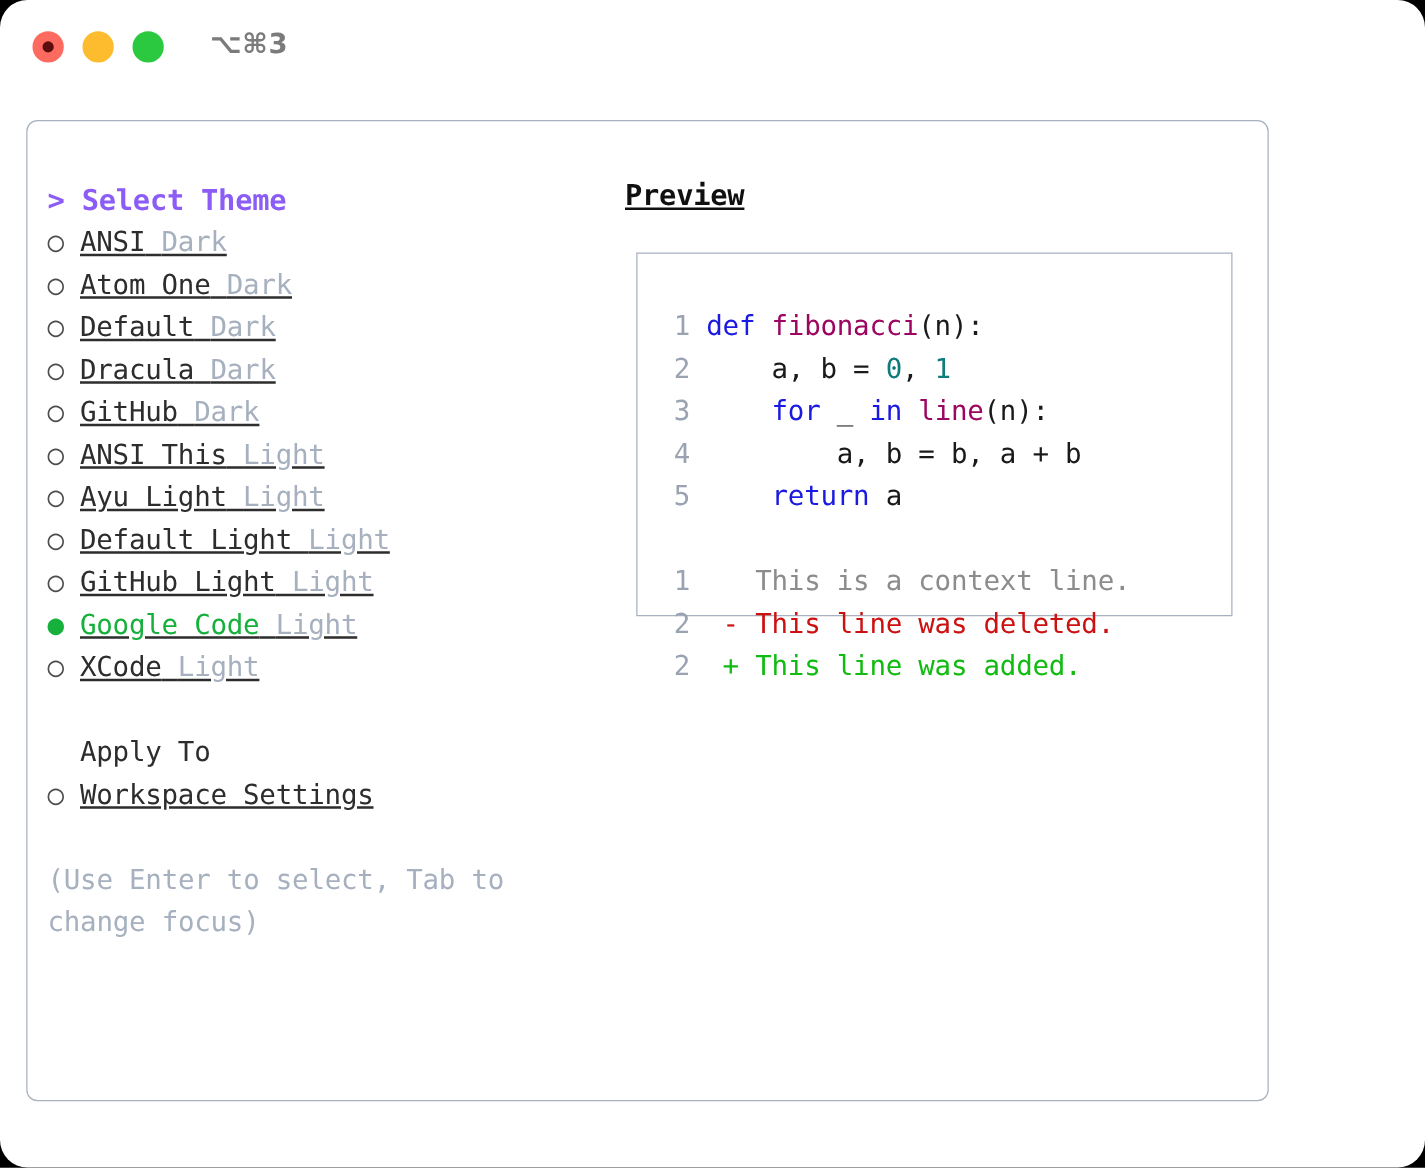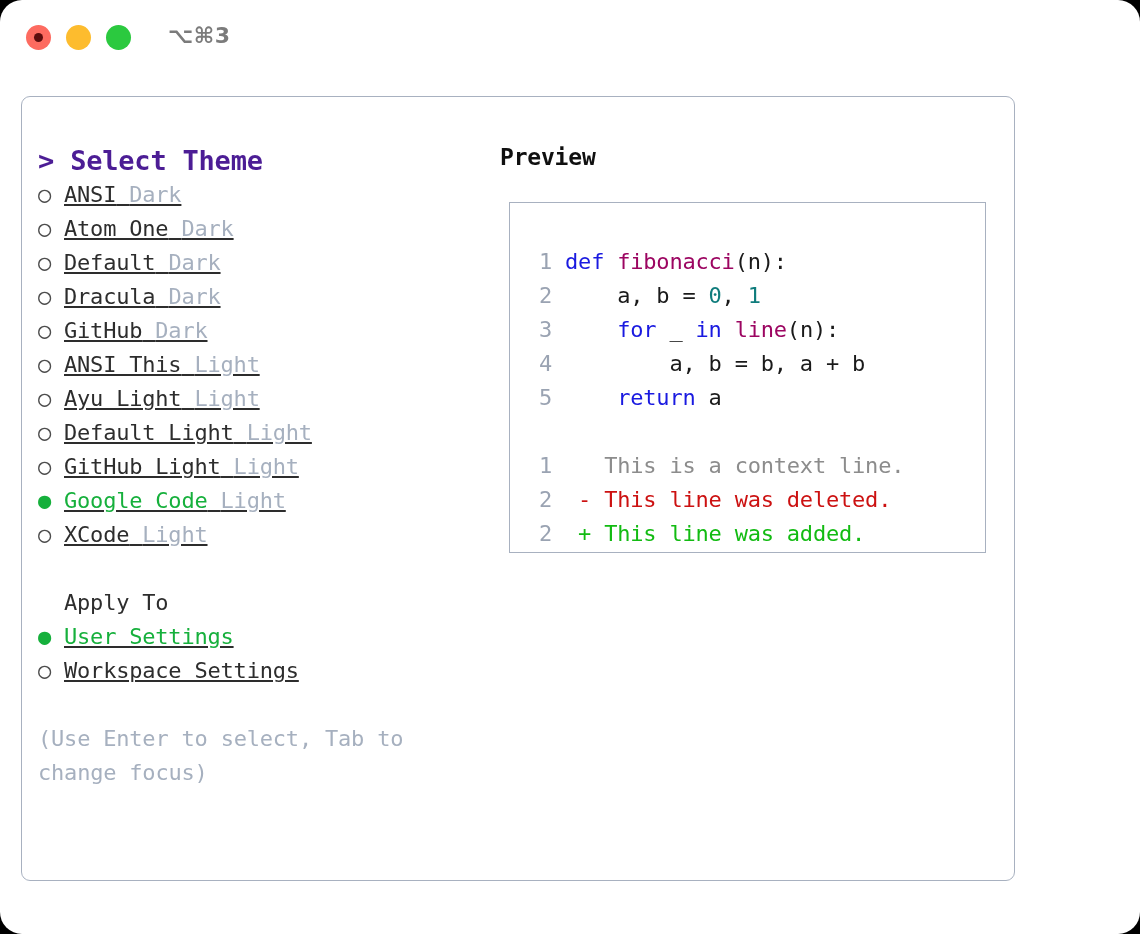--- a/index.html
+++ b/index.html
@@ -85,23 +85,23 @@
   }
 
   
   .left-col {
     position: absolute;
     left: 16px;
     top: 47px;
     width: 450px;
   }
   .header-line {
-    font-size: 27px;
+    font-size: 23px;
     font-weight: bold;
-    color: #4c1d95;
+    color: #8b5cf6;
     line-height: 34px;
     white-space: pre;
     letter-spacing: -0.2px;
   }
   .opt-row {
     font-size: 22px;
     line-height: 34px;
     color: #2d2d2d;
     white-space: pre;
     letter-spacing: -0.2px;
@@ -144,27 +144,28 @@
     left: 478px;
     top: 47px;
     width: 490px;
   }
   .preview-title {
     font-size: 23px;
     font-weight: bold;
     color: #101010;
     letter-spacing: -0.2px;
     white-space: pre;
+    text-decoration: underline;
   }
   .preview-box {
     position: absolute;
     left: 9px;
     top: 58px;
     width: 477px;
-    height: 351px;
+    height: 291px;
     border: 1.6px solid #a8b1c0;
     box-sizing: border-box;
     background: #ffffff;
   }
   .code-area {
     position: absolute;
     left: 14px;
     top: 42px;
     right: 6px;
   }
@@ -222,21 +223,20 @@
           <div class="opt-row"><span class="marker unsel">○</span><span class="opt-name unsel">GitHub Light</span><span> </span><span class="opt-tag">Light</span></div>
           <div class="opt-row"><span class="marker sel">●</span><span class="opt-name sel">Google Code</span><span> </span><span class="opt-tag">Light</span></div>
           <div class="opt-row"><span class="marker unsel">○</span><span class="opt-name unsel">XCode</span><span> </span><span class="opt-tag">Light</span></div>
         </div>
 
       <div class="spacer-row"></div>
 
       <div class="group-title">Apply To</div>
 
       <div id="apply-list">
-          <div class="opt-row"><span class="marker sel">●</span><span class="opt-name sel">User Settings</span></div>
           <div class="opt-row"><span class="marker unsel">○</span><span class="opt-name unsel">Workspace Settings</span></div>
         </div>
 
       <div class="spacer-row"></div>
 
       <div class="hint">(Use Enter to select, Tab to change focus)</div>
     </div>
 
     <div class="right-col">
       <div class="preview-title">Preview</div>

